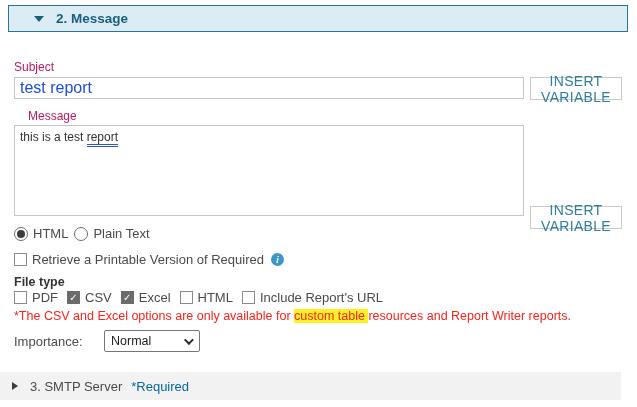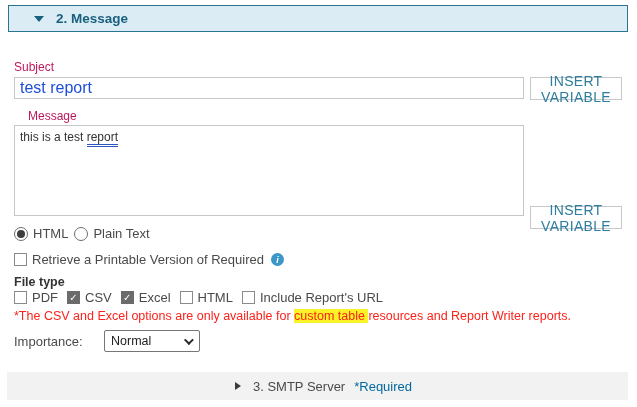--- a/index.html
+++ b/index.html
@@ -81,22 +81,22 @@
     padding:0 6px; cursor:pointer;
   }
   .select-value { flex:1; }
   .chevron {
     width:7px; height:7px; border-right:2px solid #2b2b2b; border-bottom:2px solid #2b2b2b;
     transform:rotate(45deg) translateY(-2px); margin-right:2px;
   }
 
   
   .smtp-bar {
-    position:absolute; left:7px; top:372px; width:621px; height:28px;
-    background:#f2f2f2; display:flex; align-items:center; cursor:pointer;justify-content:center;
+    position:absolute; left:0; top:372px; width:621px; height:28px;
+    background:#f2f2f2; display:flex; align-items:center; cursor:pointer;
   }
   .smtp-caret {
     width:0; height:0; margin-left:12px;
     border-top:4.5px solid transparent; border-bottom:4.5px solid transparent;
     border-left:6px solid #3c3c3c;
   }
   .smtp-title { margin-left:12px; font-size:13px; color:#4a4a4a; }
   .smtp-required { margin-left:9px; font-size:13px; color:#0369a1; }
 </style>
 </head>

